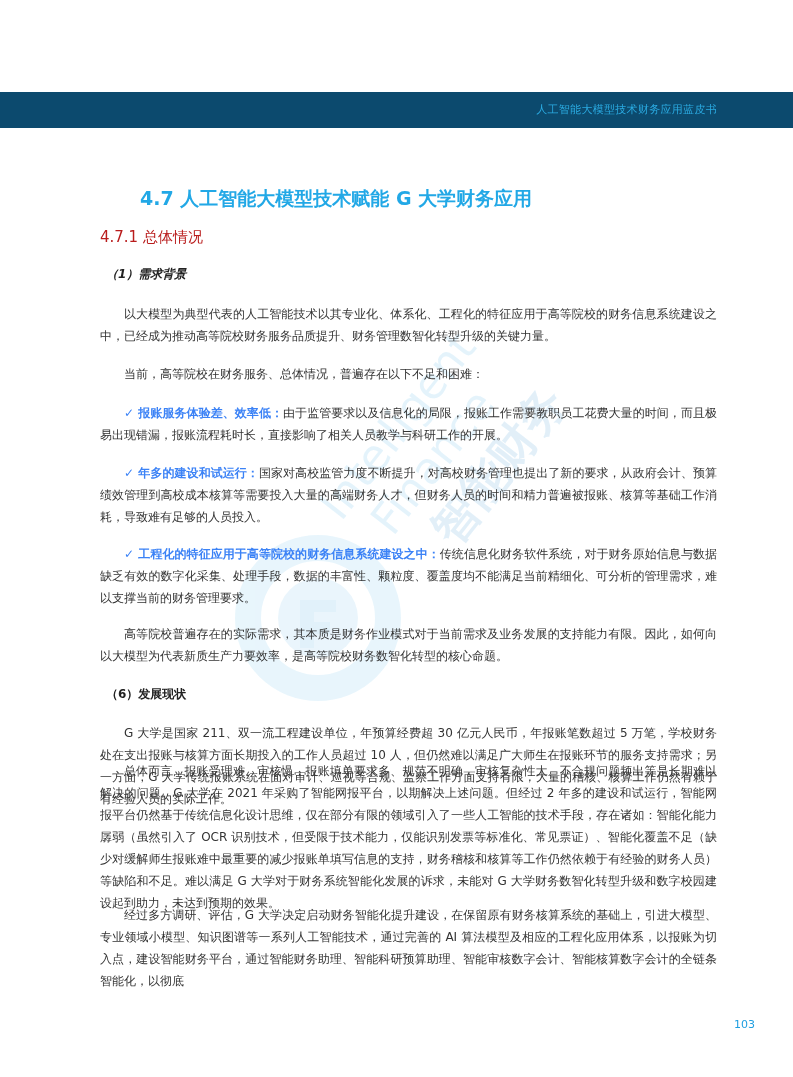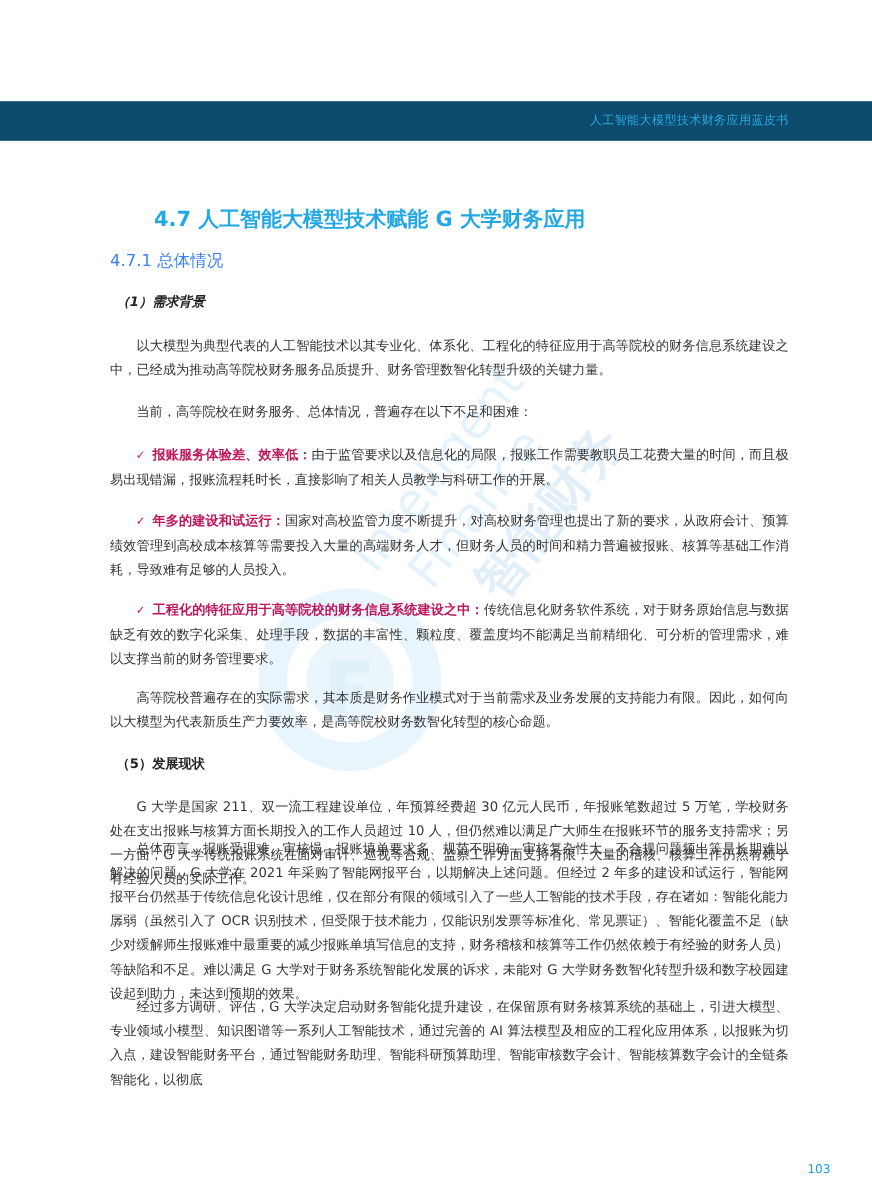--- a/index.html
+++ b/index.html
@@ -23,34 +23,34 @@
 
     .content {
       position: absolute; left: 100px; top: 0; width: 617px;
     }
     .h1 {
       position: absolute; left: 0; top: 186px;
       font-size: 19px; font-weight: bold; color: #22a8e6; white-space: nowrap; margin-left: 40px;
     }
     .h2 {
       position: absolute; left: 0; top: 228px;
-      font-size: 15px; color: #3b82f6; white-space: nowrap;
+      font-size: 15px; color: #b91c1c; white-space: nowrap;
     }
     .h3 {
       position: absolute; left: 6px;
       font-size: 12px; font-weight: bold; color: #222222; white-space: nowrap;
     }
     .para {
       position: absolute; left: 0; width: 617px;
       font-size: 12px; line-height: 22px; color: #333333;
       text-indent: 24px; text-align: justify;
     }
-    .para .lead { font-weight: bold; color: #be185d; font-family: Liberation Mono, monospace; }
+    .para .lead { font-weight: bold; color: #3b82f6; }
     .page-num {
-      position: absolute; left: 734px; top: 1056px;
+      position: absolute; left: 734px; top: 1018px;
       font-size: 11px; color: #1e9ee0;
     }
   </style>
 </head>
 <body>
 
 <div class="header-band">
   <span class="header-title">人工智能大模型技术财务应用蓝皮书</span>
 </div>
 
@@ -85,21 +85,21 @@
   <p class="para" style="top:462px;">
     <span class="lead">✓ 年多的建设和试运行：</span><span>国家对高校监管力度不断提升，对高校财务管理也提出了新的要求，从政府会计、预算绩效管理到高校成本核算等需要投入大量的高端财务人才，但财务人员的时间和精力普遍被报账、核算等基础工作消耗，导致难有足够的人员投入。</span>
   </p>
   <p class="para" style="top:543px;">
     <span class="lead">✓ 工程化的特征应用于高等院校的财务信息系统建设之中：</span><span>传统信息化财务软件系统，对于财务原始信息与数据缺乏有效的数字化采集、处理手段，数据的丰富性、颗粒度、覆盖度均不能满足当前精细化、可分析的管理需求，难以支撑当前的财务管理要求。</span>
   </p>
   <p class="para" style="top:623px;">
     <span>高等院校普遍存在的实际需求，其本质是财务作业模式对于当前需求及业务发展的支持能力有限。因此，如何向以大模型为代表新质生产力要效率，是高等院校财务数智化转型的核心命题。</span>
   </p>
 
-  <div class="h3" style="top:686px;">（5）发展现状</div>
+  <div class="h3" style="top:686px;">（6）发展现状</div>
 
   <p class="para" style="top:722px;">
     <span>G 大学是国家 211、双一流工程建设单位，年预算经费超 30 亿元人民币，年报账笔数超过 5 万笔，学校财务处在支出报账与核算方面长期投入的工作人员超过 10 人，但仍然难以满足广大师生在报账环节的服务支持需求；另一方面，G 大学传统报账系统在面对审计、巡视等合规、监察工作方面支持有限，大量的稽核、核算工作仍然有赖于有经验人员的实际工作。</span>
   </p>
   <p class="para" style="top:760px;">
     <span>总体而言，报账受理难、审核慢，报账填单要求多、规范不明确，审核复杂性大、不合规问题频出等是长期难以解决的问题。G 大学在 2021 年采购了智能网报平台，以期解决上述问题。但经过 2 年多的建设和试运行，智能网报平台仍然基于传统信息化设计思维，仅在部分有限的领域引入了一些人工智能的技术手段，存在诸如：智能化能力孱弱（虽然引入了 OCR 识别技术，但受限于技术能力，仅能识别发票等标准化、常见票证）、智能化覆盖不足（缺少对缓解师生报账难中最重要的减少报账单填写信息的支持，财务稽核和核算等工作仍然依赖于有经验的财务人员）等缺陷和不足。难以满足 G 大学对于财务系统智能化发展的诉求，未能对 G 大学财务数智化转型升级和数字校园建设起到助力，未达到预期的效果。</span>
   </p>
   <p class="para" style="top:904px;">
     <span>经过多方调研、评估，G 大学决定启动财务智能化提升建设，在保留原有财务核算系统的基础上，引进大模型、专业领域小模型、知识图谱等一系列人工智能技术，通过完善的 AI 算法模型及相应的工程化应用体系，以报账为切入点，建设智能财务平台，通过智能财务助理、智能科研预算助理、智能审核数字会计、智能核算数字会计的全链条智能化，以彻底</span>
   </p>

